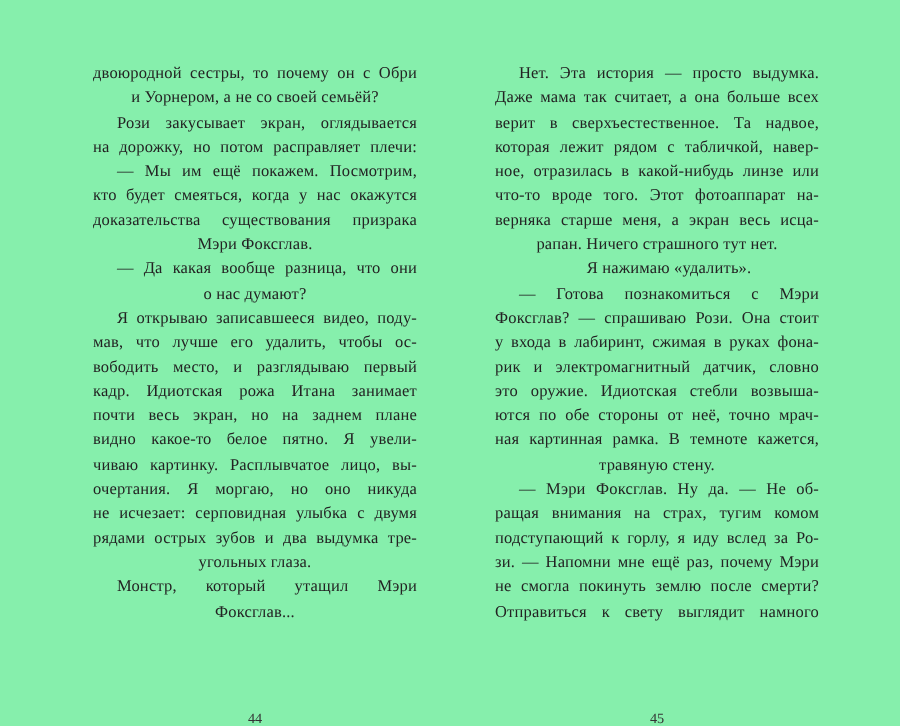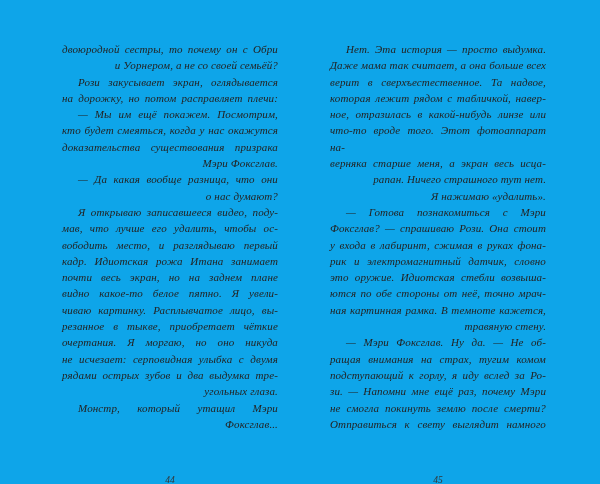--- a/index.html
+++ b/index.html
@@ -11,35 +11,34 @@
     width: 600px;
     height: 484px;
     position: relative;
     font-family: "Liberation Serif", "DejaVu Serif", serif;
     color: #232323;
     overflow: hidden;
   }
   .spread {
     position: absolute;
     inset: 0;
-    background: #0ea5e9;
-    font-style: italic;
+    background: #86efac;
   }
   .text-block {
     position: absolute;
     top: 41px;
     width: 216px;
     font-size: 11px;
     line-height: 16.3px;
     letter-spacing: 0.12px;
   }
   .text-block.left  { left: 62px;  }
   .text-block.right { left: 330px; }
   .line {
-    text-align: right;
+    text-align: center;
     white-space: normal;
   }
   .line.justify {
     text-align: justify;
     text-align-last: justify;
   }
   .line.indent {
     text-indent: 16px;
   }
   .page-number {
@@ -70,21 +69,20 @@
       <div class="line">Мэри Фоксглав.</div>
       <div class="line indent justify">— Да какая вообще разница, что они</div>
       <div class="line">о нас думают?</div>
       <div class="line indent justify">Я открываю записавшееся видео, поду-</div>
       <div class="line justify">мав, что лучше его удалить, чтобы ос-</div>
       <div class="line justify">вободить место, и разглядываю первый</div>
       <div class="line justify">кадр. Идиотская рожа Итана занимает</div>
       <div class="line justify">почти весь экран, но на заднем плане</div>
       <div class="line justify">видно какое-то белое пятно. Я увели-</div>
       <div class="line justify">чиваю картинку. Расплывчатое лицо, вы-</div>
-      <div class="line justify">резанное в тыкве, приобретает чёткие</div>
       <div class="line justify">очертания. Я моргаю, но оно никуда</div>
       <div class="line justify">не исчезает: серповидная улыбка с двумя</div>
       <div class="line justify">рядами острых зубов и два выдумка тре-</div>
       <div class="line">угольных глаза.</div>
       <div class="line indent justify">Монстр, который утащил Мэри</div>
       <div class="line">Фоксглав...</div>
     </div>
 
   <div class="text-block right">
       <div class="line indent justify">Нет. Эта история — просто выдумка.</div>

